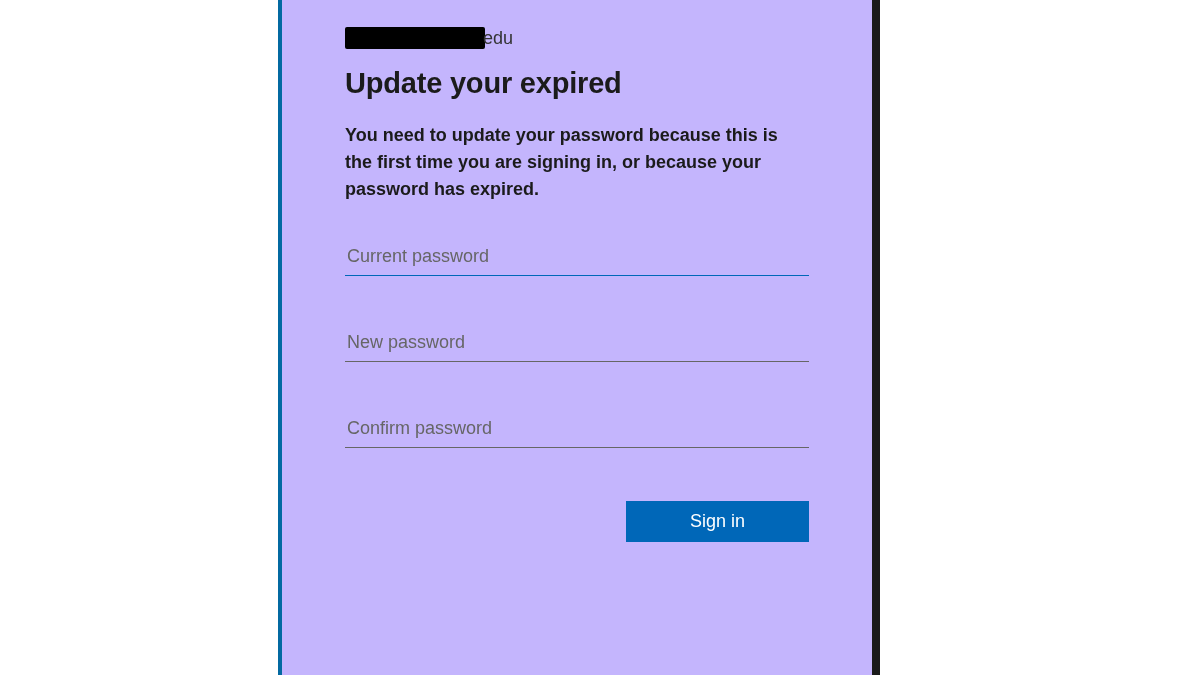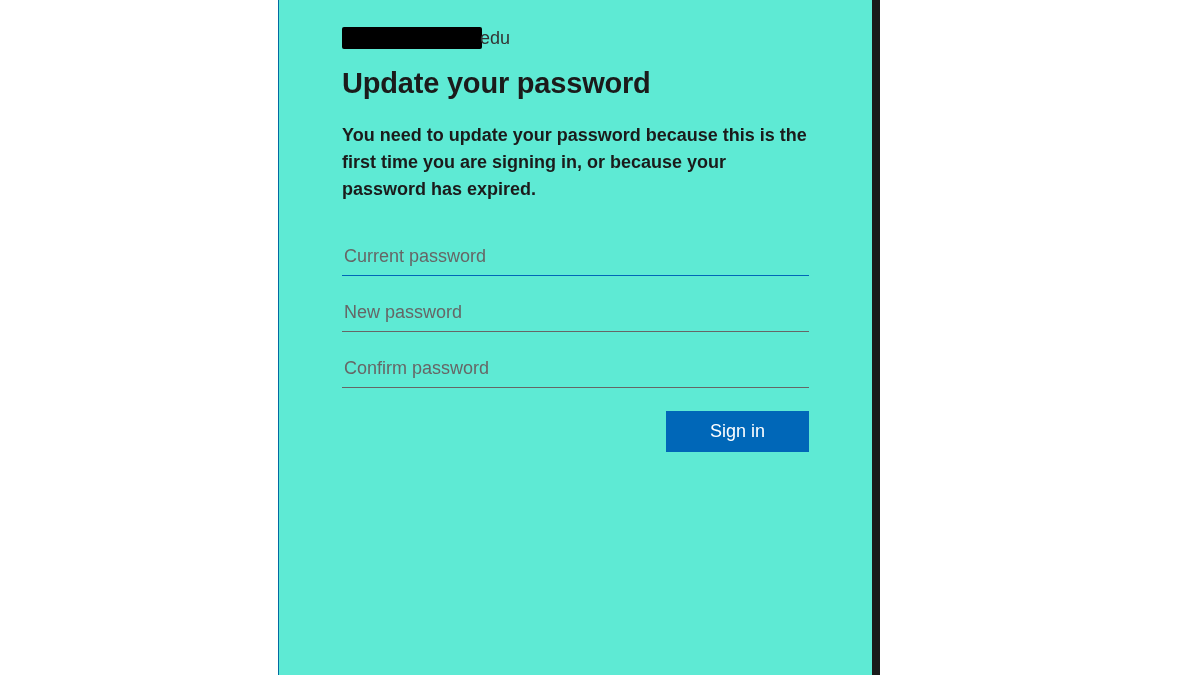--- a/index.html
+++ b/index.html
@@ -14,22 +14,22 @@
       height: 675px;
       position: relative;
       overflow: hidden;
     }
     .dialog {
       position: absolute;
       left: 278px;
       top: 0;
       width: 602px;
       height: 675px;
-      background: #5eead4;
-      border-left: 1px solid #0369a1;
+      background: #c4b5fd;
+      border-left: 4px solid #0369a1;
       border-right: 8px solid #1a1a1a;
     }
     .content {
       padding: 22px 63px 0 63px;
     }
     .redacted-row {
       display: flex;
       align-items: center;
       margin-bottom: 18px;
       margin-top: 5px;
@@ -61,40 +61,40 @@
     }
     .input-field {
       width: 100%;
       border: none;
       border-bottom: 1.5px solid #666;
       font-size: 18px;
       padding: 8px 2px;
       color: #1b1b1b;
       background: transparent;
       outline: none;
-      margin-bottom: 18px;
+      margin-bottom: 48px;
       font-family: inherit;
     }
     .input-field::placeholder {
       color: #666;
     }
     .input-field.focused {
       border-bottom: 1.5px solid #0067b8;
     }
     .button-row {
       display: flex;
       justify-content: flex-end;
       margin-top: 5px;
     }
     .signin-btn {
       background: #0067b8;
       color: #ffffff;
       border: none;
       font-size: 18px;
-      padding: 10px 44px;
+      padding: 10px 64px;
       cursor: pointer;
       font-family: inherit;
     }
     .footer {
       background: #f0f0f0;
       padding: 28px 63px 0 63px;
       margin-top: 45px;
     }
     .footer-text {
       font-size: 18px;
@@ -106,21 +106,21 @@
 <body>
 
 <div class="dialog">
   <div class="content">
     
     <div class="redacted-row">
       <div class="redacted-bar"></div>
       <span class="redacted-text">edu</span>
     </div>
 
-    <h1 class="title">Update your password</h1>
+    <h1 class="title">Update your expired</h1>
 
     <p class="description">You need to update your password because this is the first time you are signing in, or because your password has expired.</p>
 
     <input type="password" class="input-field focused" placeholder="Current password" style="">
 
     <input type="password" class="input-field" placeholder="New password" style="">
 
     <input type="password" class="input-field" placeholder="Confirm password" style="">
 
     <div class="button-row">

